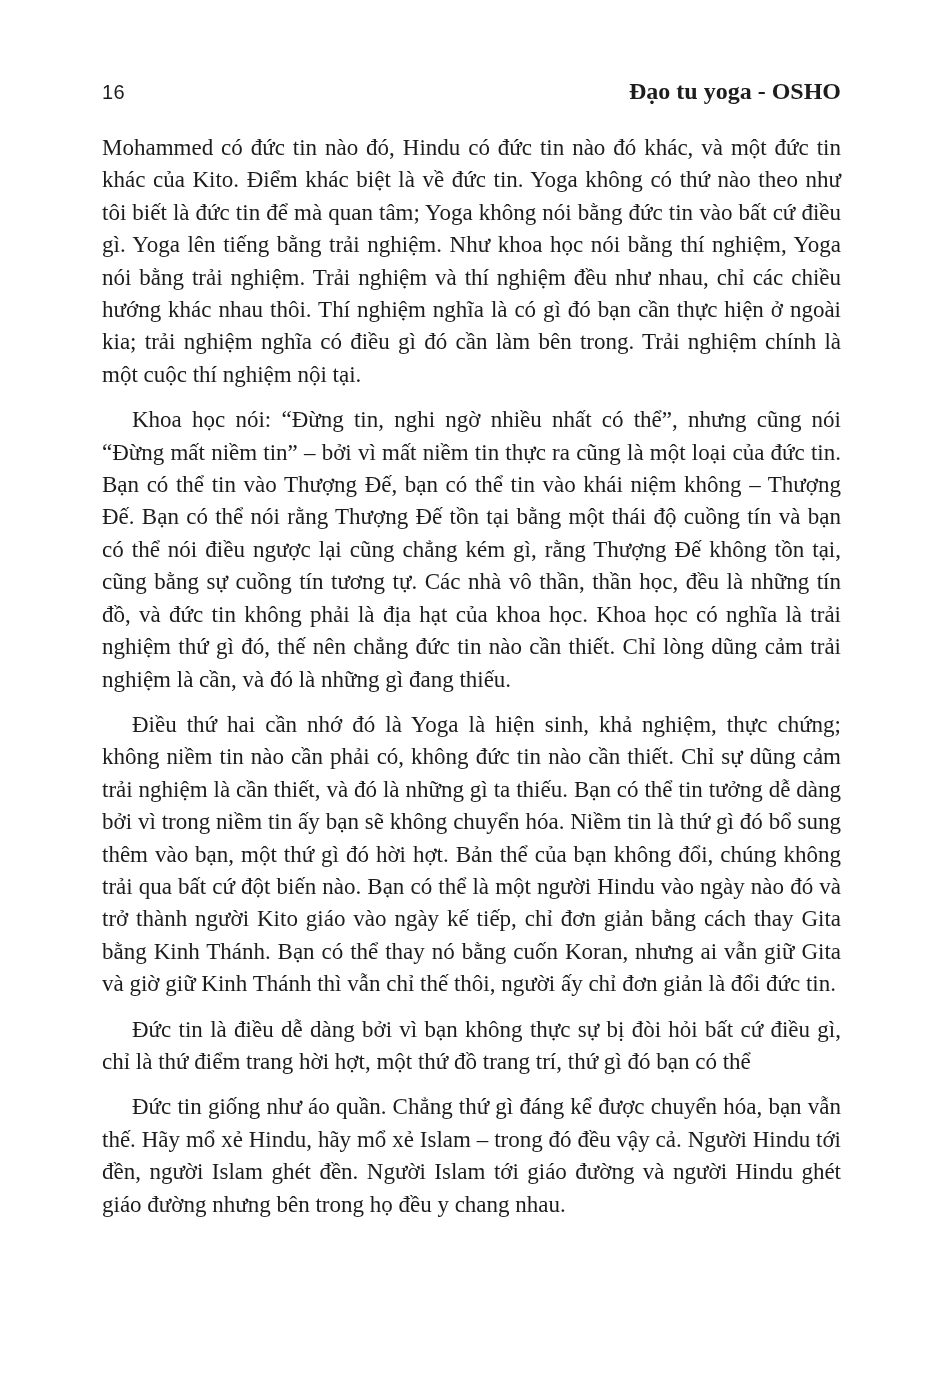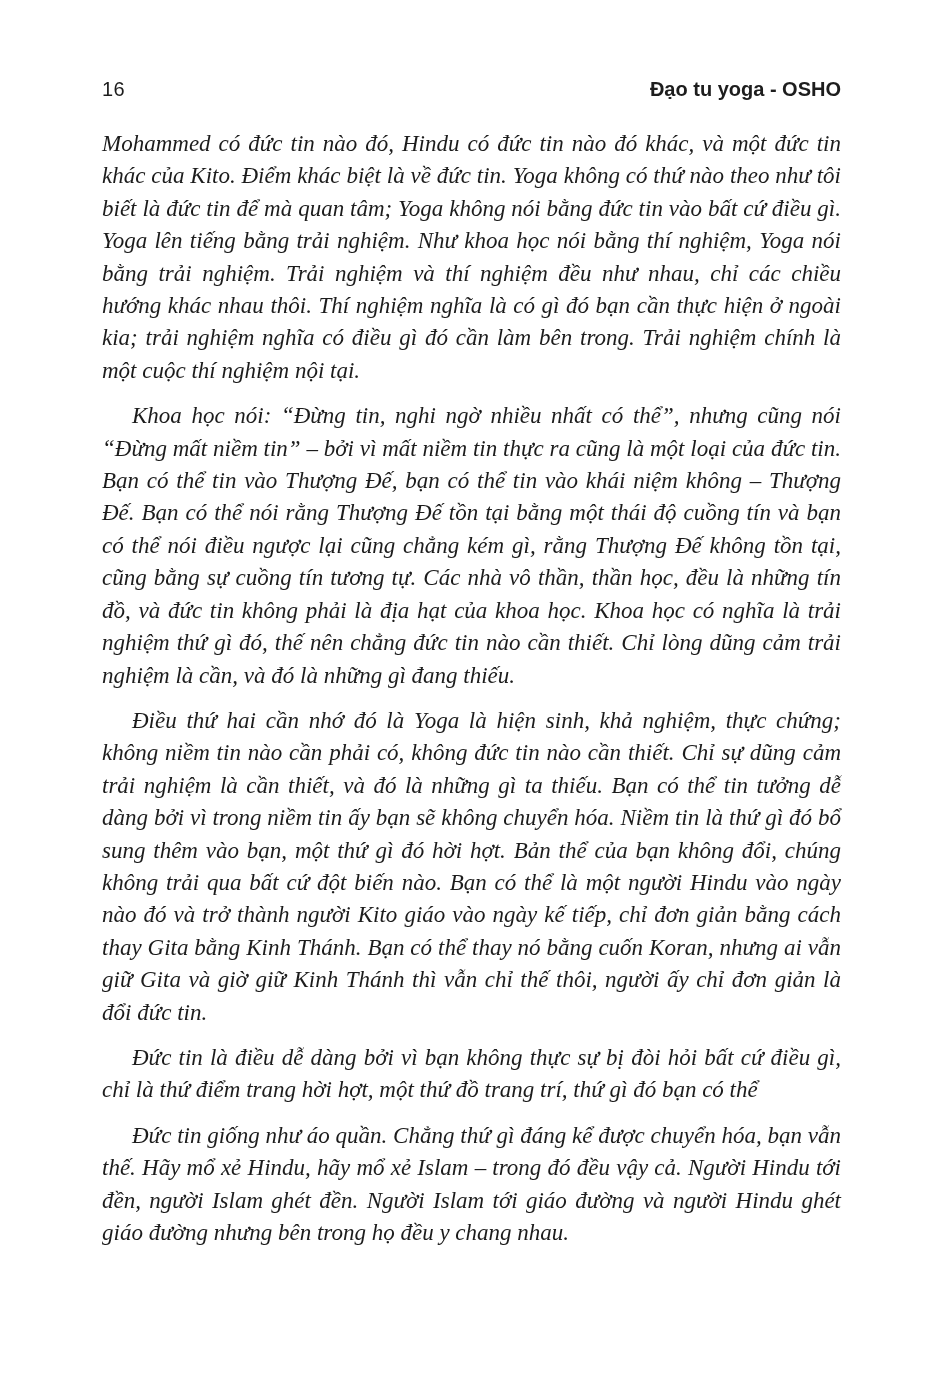--- a/index.html
+++ b/index.html
@@ -25,35 +25,35 @@
     align-items: baseline;
     font-family: "Liberation Sans", "DejaVu Sans", sans-serif;
     color: #1d1d1d;
   }
   .page-number {
     font-size: 20px;
     font-weight: 400;
     letter-spacing: 0.5px;
   }
   .running-title {
-    font-size: 20px;
+    font-size: 24px;
     font-weight: 700;
+    font-family: Liberation Serif, serif;
   }
   .page-body {
     margin-top: 27px;
     font-family: "Liberation Serif", "DejaVu Serif", serif;
     font-size: 23px;
     line-height: 32.4px;
     text-align: justify;
     color: #1c1c1c;
   }
   .para {
     margin: 0 0 13px 0;
     text-indent: 30px;
-    font-style: italic;
   }
   .para.first {
     text-indent: 0;
   }
   .para:last-child {
     margin-bottom: 0;
   }
 </style>
 </head>
 <body>

